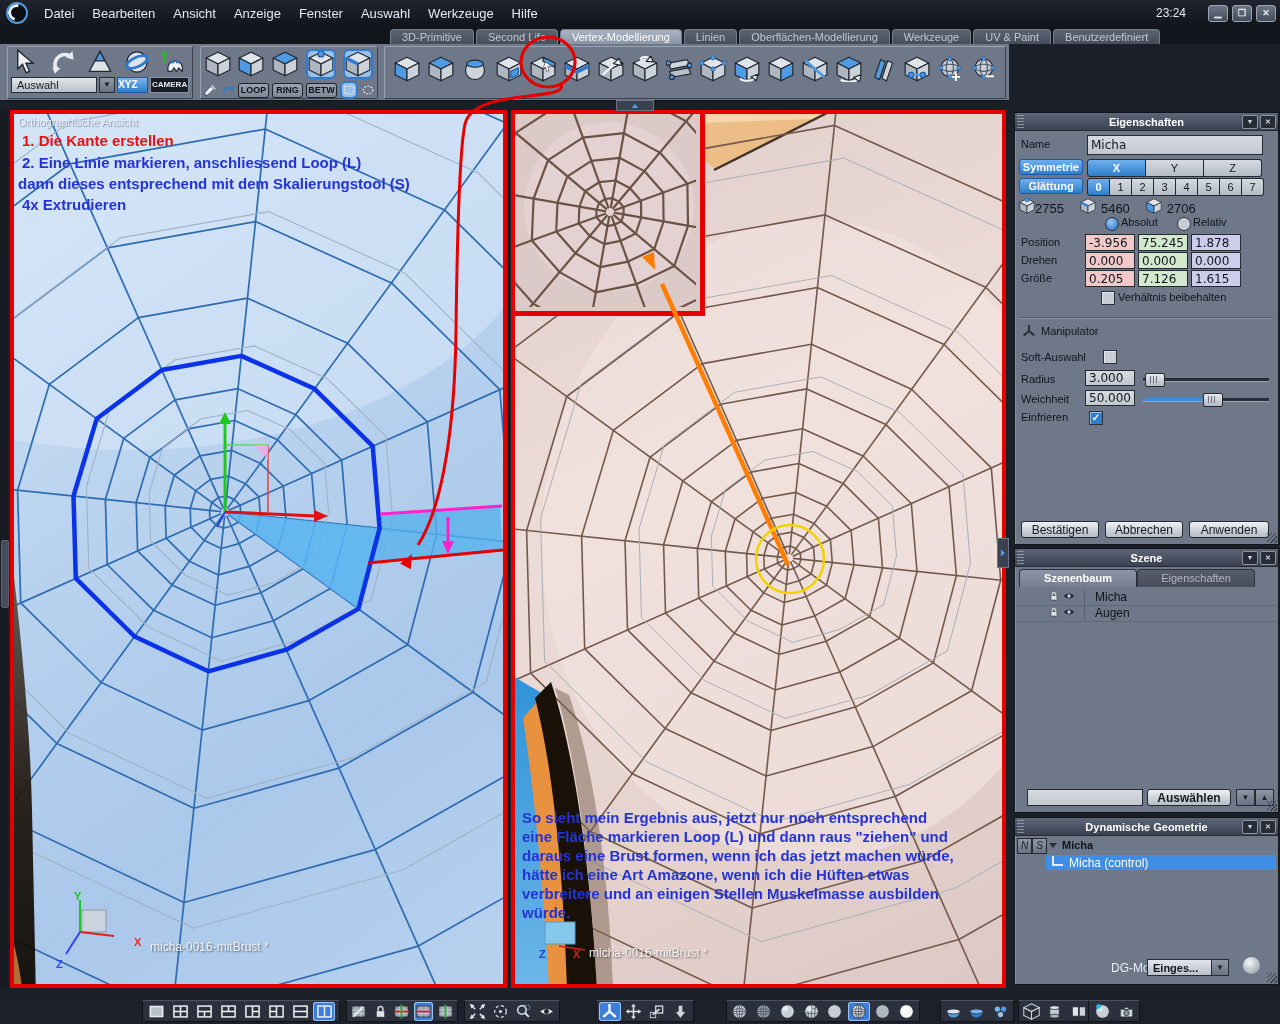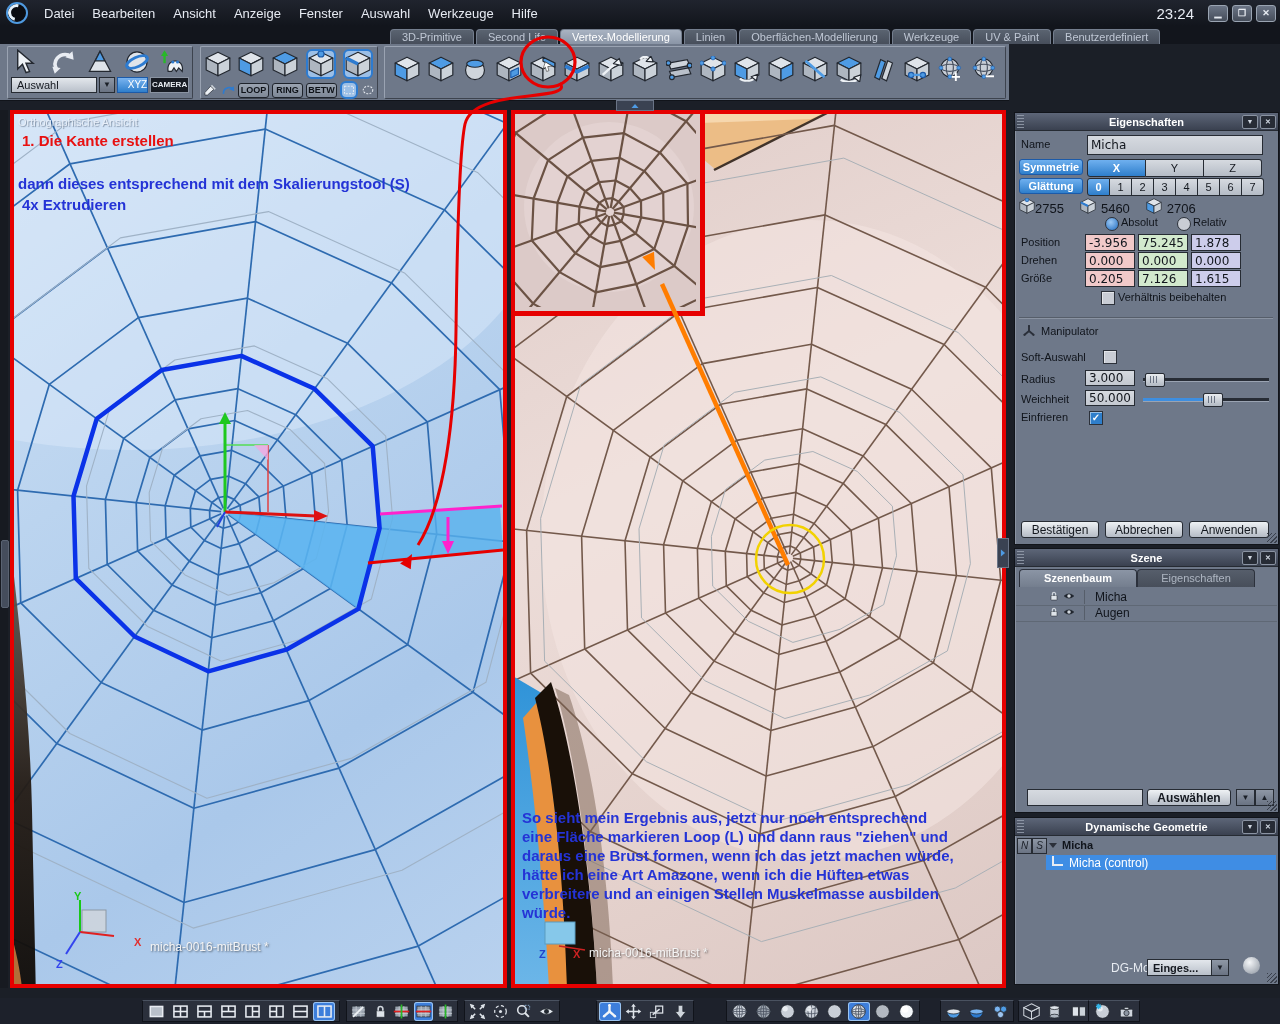--- a/index.html
+++ b/index.html
@@ -5,39 +5,39 @@
   html,body{margin:0;padding:0}
   body{width:1280px;height:1024px;position:relative;overflow:hidden;background:#1b1f27;
        font-family:"Liberation Sans",sans-serif;-webkit-font-smoothing:antialiased}
   
   #menubar{position:absolute;left:0;top:0;width:1280px;height:26px;display:flex;align-items:center;
            background:linear-gradient(#20242e,#12151c);color:#e6eaf2;font-size:13px;z-index:5}
   .mitem{padding:0 9px;cursor:default}
   #logo{width:18px;height:18px;border-radius:50%;background:#0b0d12;border:2px solid #4f9ae0;margin:0 7px 0 6px;position:relative;overflow:hidden}
   #logo::after{content:'';position:absolute;left:0px;top:0px;width:11px;height:11px;border-radius:50%;
      border:3px solid #e8f2fa;border-right-color:transparent;border-bottom-color:transparent;transform:rotate(-30deg)}
-  #clock{margin-left:auto;padding-right:14px;font-size:15px}
+  #clock{margin-left:auto;padding-right:22px;font-size:12px}
   .winbtn{width:18px;height:15px;margin-right:4px;border:1px solid #9aa4b2;border-radius:3px;
      background:linear-gradient(#6b7485,#454d5a);color:#e8ecf2;font-size:9px;line-height:14px;text-align:center;font-weight:bold}
   
   #tabrow{position:absolute;left:0;top:26px;width:1280px;height:18px;background:#12151c;display:flex;align-items:flex-end;padding-left:390px;box-sizing:border-box;z-index:5}
   .tab{height:14px;line-height:14px;padding:0 11px;font-size:11px;color:#bfc7d4;white-space:nowrap;
        background:linear-gradient(#5a6370,#474e5b);border:1px solid #747e8e;border-bottom:none;border-radius:4px 4px 0 0;margin-right:2px}
   .tab.active{background:linear-gradient(#a9b3c2,#8a95a6);color:#fff;font-weight:normal}
   
   #toolbar{position:absolute;left:0;top:44px;width:1009px;height:56px;background:#6e7889;border-bottom:1px solid #11141a;z-index:5}
   .tgrp{position:absolute;border:1px solid #3d434e;border-top-color:#9aa3b2;border-left-color:#9aa3b2;background:#6e7889;border-radius:2px}
   .ibtn{display:flex;align-items:center;justify-content:center}
   .ibtn svg{display:block}
   .well{border:2px solid #2d7bd0;border-radius:6px;background:#9cbfe6}
   .minibtn{background:linear-gradient(#9aa3b0,#7e8897);border:1px solid #1e232b;border-radius:3px;
      color:#0e1218;font-weight:bold;font-size:9px;text-align:center}
   .drop{background:linear-gradient(#e3e7ec,#b9c0ca);border:1px solid #262b33;font-size:11px;color:#14181f;padding:0 5px;display:flex;align-items:center}
   .sqbtn{background:linear-gradient(#8e97a5,#6a7383);border:1px solid #262b33;color:#1a1f27;font-size:8px;text-align:center}
-  .bluebtn{background:linear-gradient(#7ab4f0,#2e7ecb);border:1px solid #1c5aa8;color:#fff;font-weight:normal;text-align:right}
+  .bluebtn{background:linear-gradient(#7ab4f0,#2e7ecb);border:1px solid #1c5aa8;color:#fff;font-weight:bold;text-align:left}
   .darkbtn{background:#171b23;border:1px solid #8a93a2;color:#e8ecf2;font-weight:bold;text-align:center}
   
   #vp-left{position:absolute;left:10px;top:110px;width:497px;height:878px;overflow:hidden;
      background:linear-gradient(145deg,#cfe1f5 0%,#bbd4ef 35%,#aac8ea 70%,#b8d1ee 100%)}
   #vp-right{position:absolute;left:511px;top:110px;width:495px;height:878px;overflow:hidden;
      background:linear-gradient(155deg,#e0cdc9 0%,#ecdcd8 40%,#e4d1cc 75%,#dcc8c4 100%)}
   .redframe{position:absolute;inset:0;border:4px solid #e60000;pointer-events:none;z-index:30}
   #inset{position:absolute;left:-2px;top:-3px;width:186px;height:199px;border:5px solid #e60000;background:#dccac8;z-index:25;overflow:hidden}
   .vplabel{position:absolute;font-size:11px;color:#e7eef8;z-index:20;text-shadow:1px 1px 1px #3a4a6088}
   .vpnote{position:absolute;font-weight:bold;font-size:15px;white-space:nowrap;z-index:20}
@@ -503,20 +503,21 @@
       </linearGradient>
       <path d="M0,430 C10,520 20,610 22,700 C24,790 26,878 26,878 L0,878 Z" fill="url(#dkL)" opacity="0.95"></path>
       <path d="M0,820 C6,840 10,860 12,878 L0,878 Z" fill="#cf7f3f" opacity="0.85"></path>
       <rect x="72" y="800" width="24" height="22" fill="#d0d6dc" opacity="0.85" stroke="#889099"></rect>
       <line x1="70" y1="822" x2="70" y2="790" stroke="#18c818" stroke-width="2"></line>
       <line x1="70" y1="822" x2="104" y2="826" stroke="#e02020" stroke-width="2"></line>
       <line x1="70" y1="822" x2="56" y2="844" stroke="#3344ee" stroke-width="2"></line>
     </svg>
   <div class="vplabel" style="left:8px;top:6px">Orthographische Ansicht</div>
   <div class="vpnote nred" style="left:12px;top:22px">1. Die Kante erstellen</div>
+  <div class="vpnote nblue" style="left:12px;top:44px">2. Eine Linie markieren, anschliessend Loop (L)</div>
   <div class="vpnote nblue" style="left:8px;top:65px">dann dieses entsprechend mit dem Skalierungstool (S)</div>
   <div class="vpnote nblue" style="left:12px;top:86px">4x Extrudieren</div>
   <div class="axlab" style="left:64px;top:780px;color:#18c818">Y</div>
   <div class="axlab" style="left:124px;top:826px;color:#e03030">X</div>
   <div class="axlab" style="left:46px;top:848px;color:#3344ee">Z</div>
   <div class="file" style="left:140px;top:830px">micha-0016-mitBrust *</div>
   <div class="redframe"></div>
 </div>
 
 <div id="vp-right">

